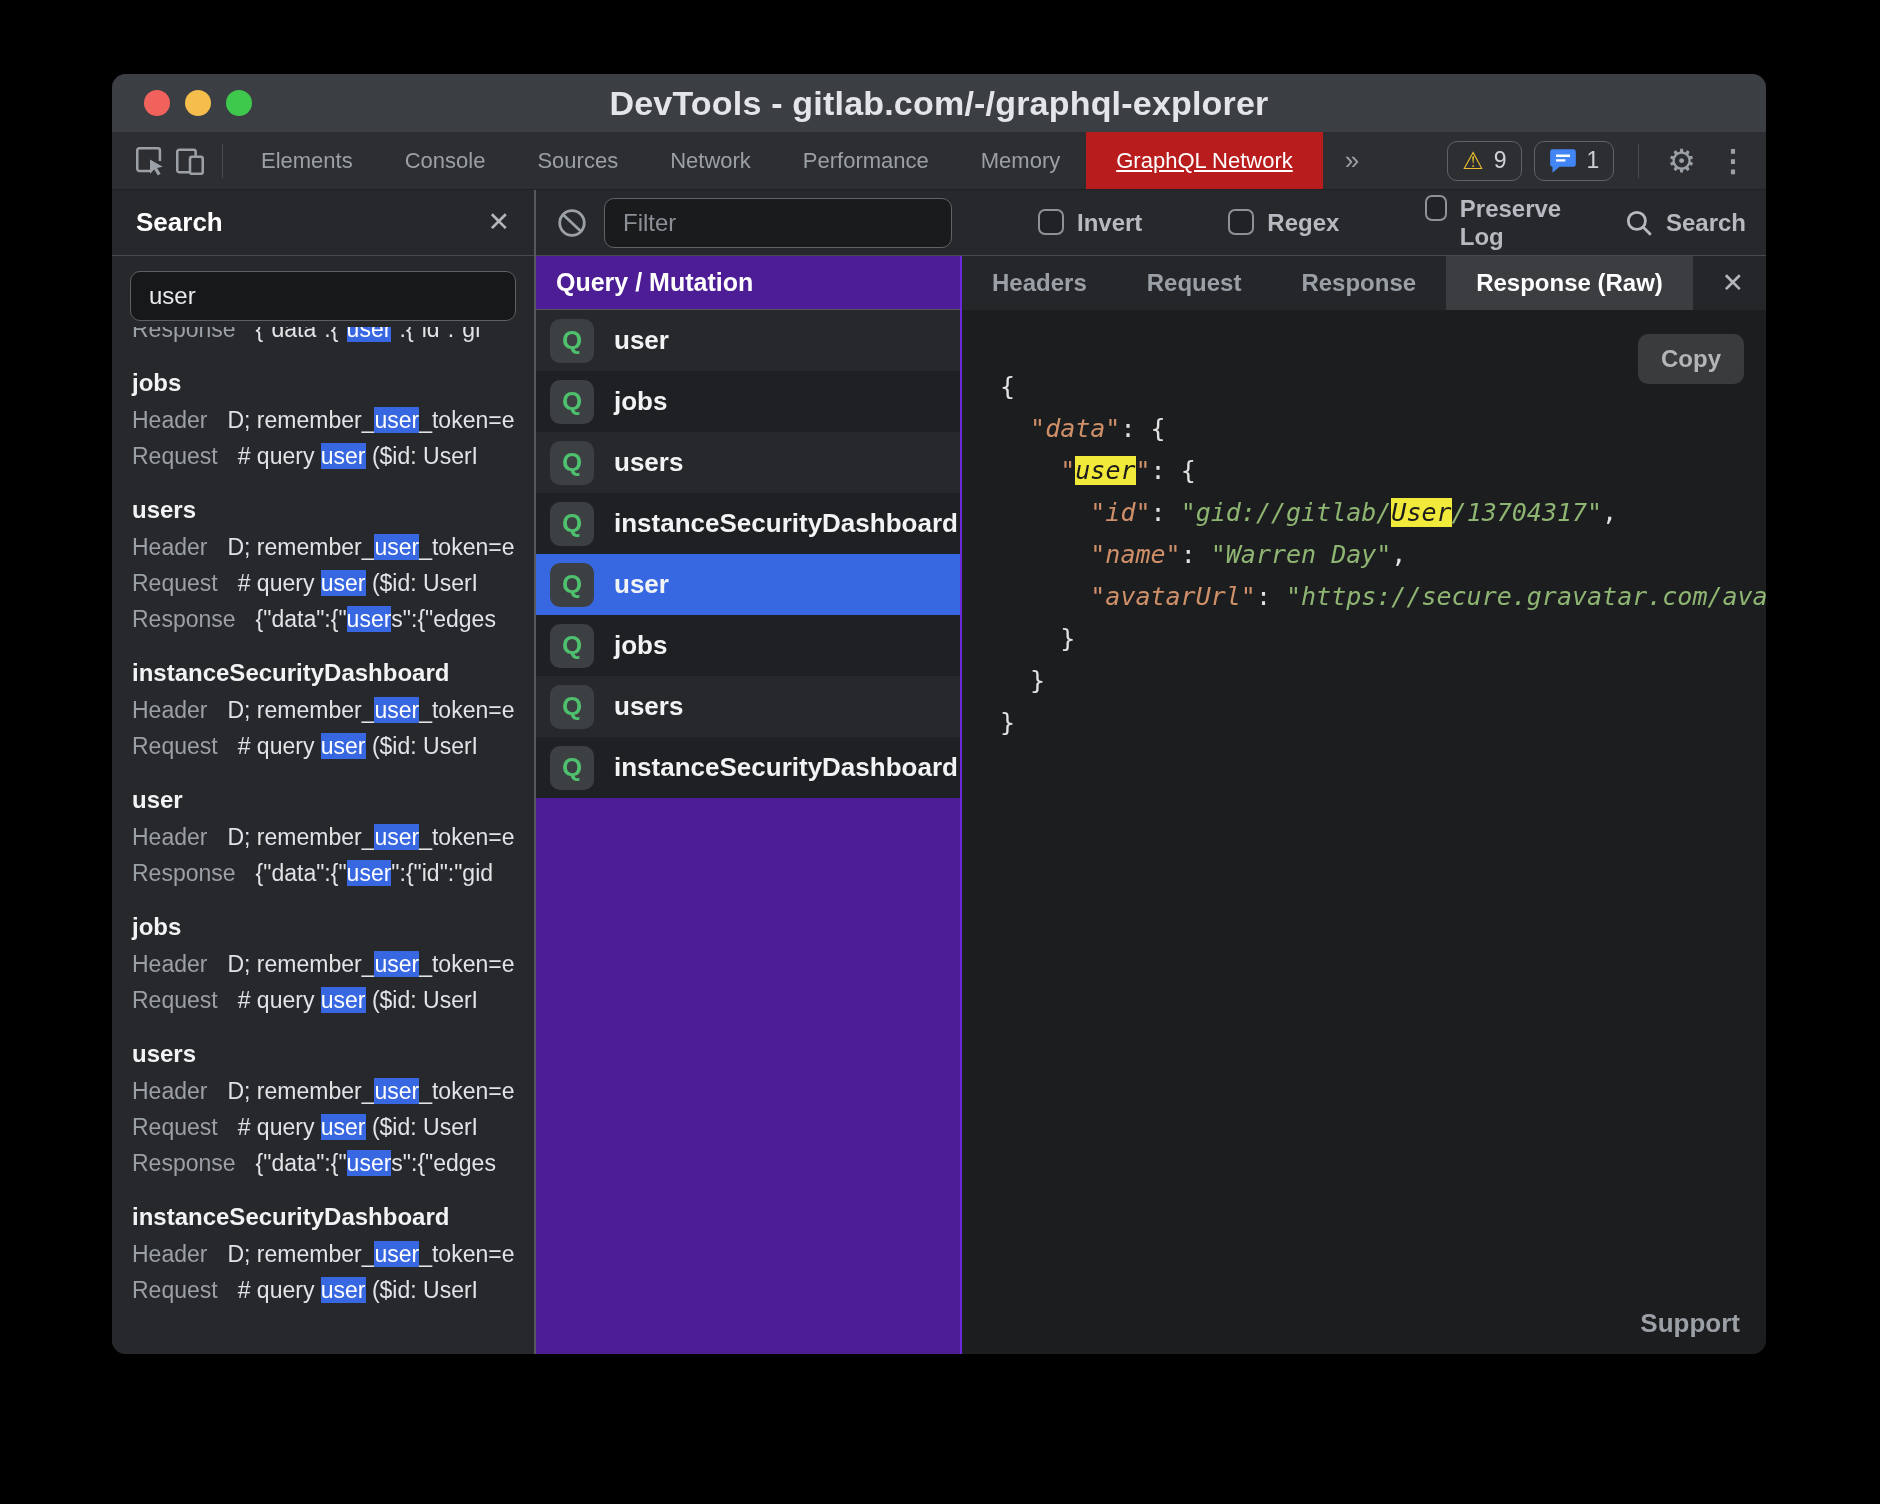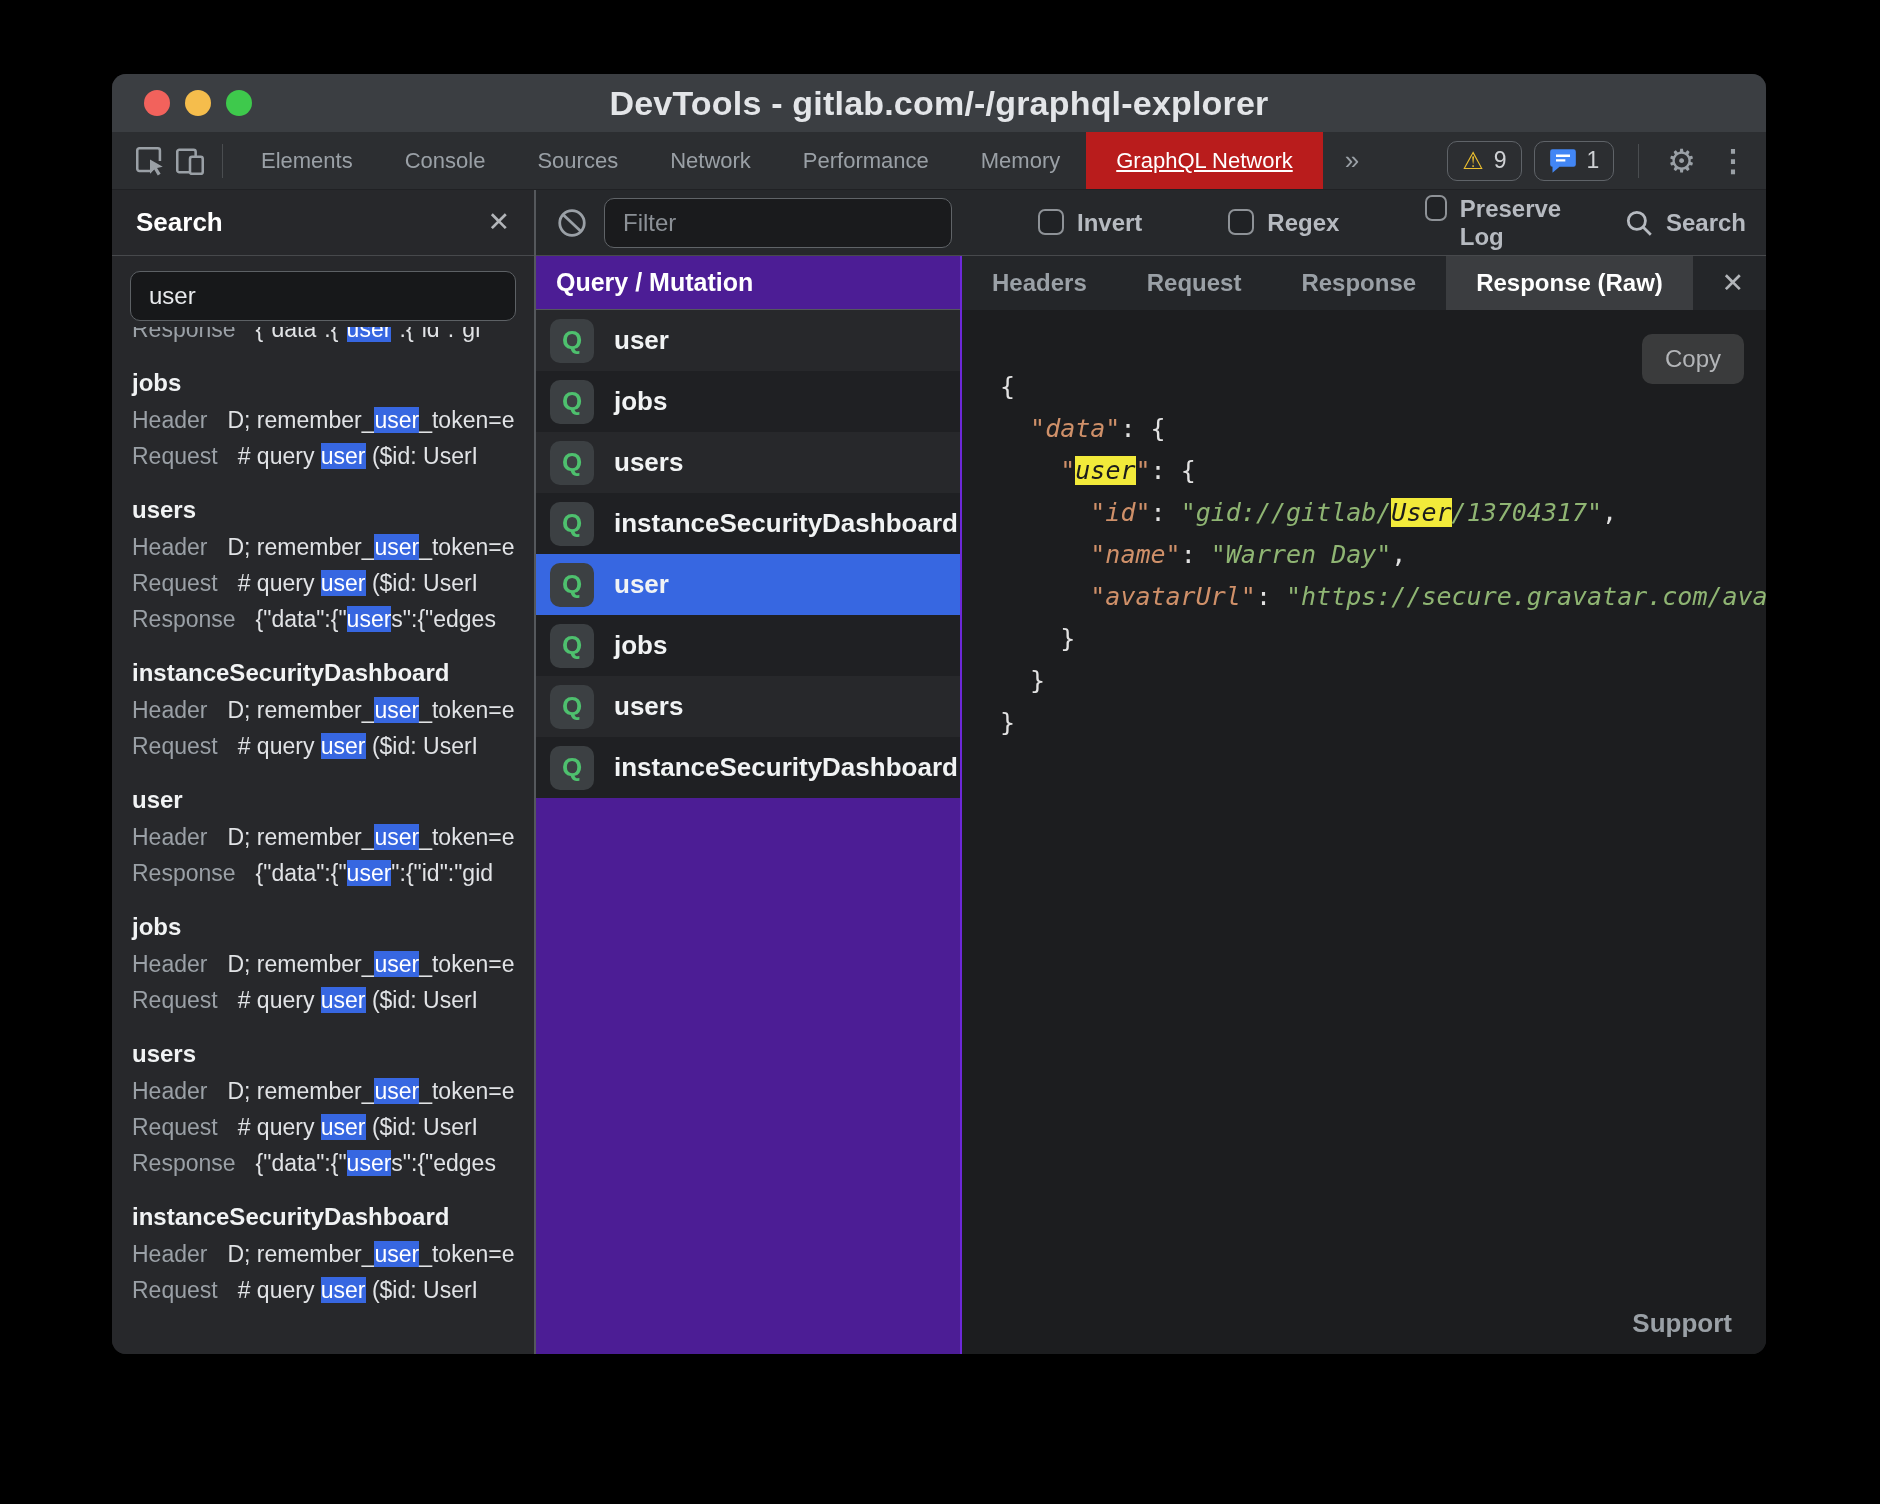--- a/index.html
+++ b/index.html
@@ -85,30 +85,30 @@
   .q-label { color:#f1f3f4; font-size:26px; font-weight:bold; white-space:nowrap; }
 
   
   .detail-panel { flex:1; border-left:2px solid #6d28d9; background:#1c1d1f; display:flex; flex-direction:column; min-width:0; }
   .detail-tabs { height:54px; flex:0 0 54px; background:#242629; display:flex; align-items:stretch; }
   .d-tab { display:flex; align-items:center; padding:0 30px; color:#9aa0a6; font-size:24px; font-weight:600; }
   .d-tab.active { background:#3b3d40; color:#fff; }
   .detail-tabs .x-btn { margin-right:22px; display:flex; align-items:center; }
   .detail-body { flex:1; position:relative; overflow:hidden; padding:56px 0 0 38px; }
   .copy-btn { position:absolute; top:24px; right:22px; background:#3a3b3c; color:#b3b5b8;
-    font-size:24px; font-weight:400; border-radius:10px; padding:11px 23px; }
+    font-size:24px; font-weight:700; border-radius:10px; padding:11px 23px; }
   .json { font-family:"DejaVu Sans Mono", monospace; font-size:25px; line-height:42px; white-space:pre; }
   .j-line { white-space:pre; overflow:hidden; }
   .j-p { color:#e2e2e2; }
   .j-k { color:#cf9069; font-style:italic; }
   .j-s { color:#8fb573; font-style:italic; }
   .j-hk { background:#f2ea3a; color:#1c1c1c; font-style:italic; }
   .j-hs { background:#f2ea3a; color:#1c1c1c; font-style:italic; }
   .detail-footer { height:62px; flex:0 0 62px; display:flex; align-items:center; justify-content:flex-end;
-    padding-right:34px; color:#9aa0a6; font-size:26px; font-weight:bold; }
+    padding-right:26px; color:#9aa0a6; font-size:26px; font-weight:bold; }
 </style>
 </head>
 <body>
 
 <div class="window">
 
   <div class="titlebar">
     <div class="lights">
       <span class="light red"></span>
       <span class="light yellow"></span>

